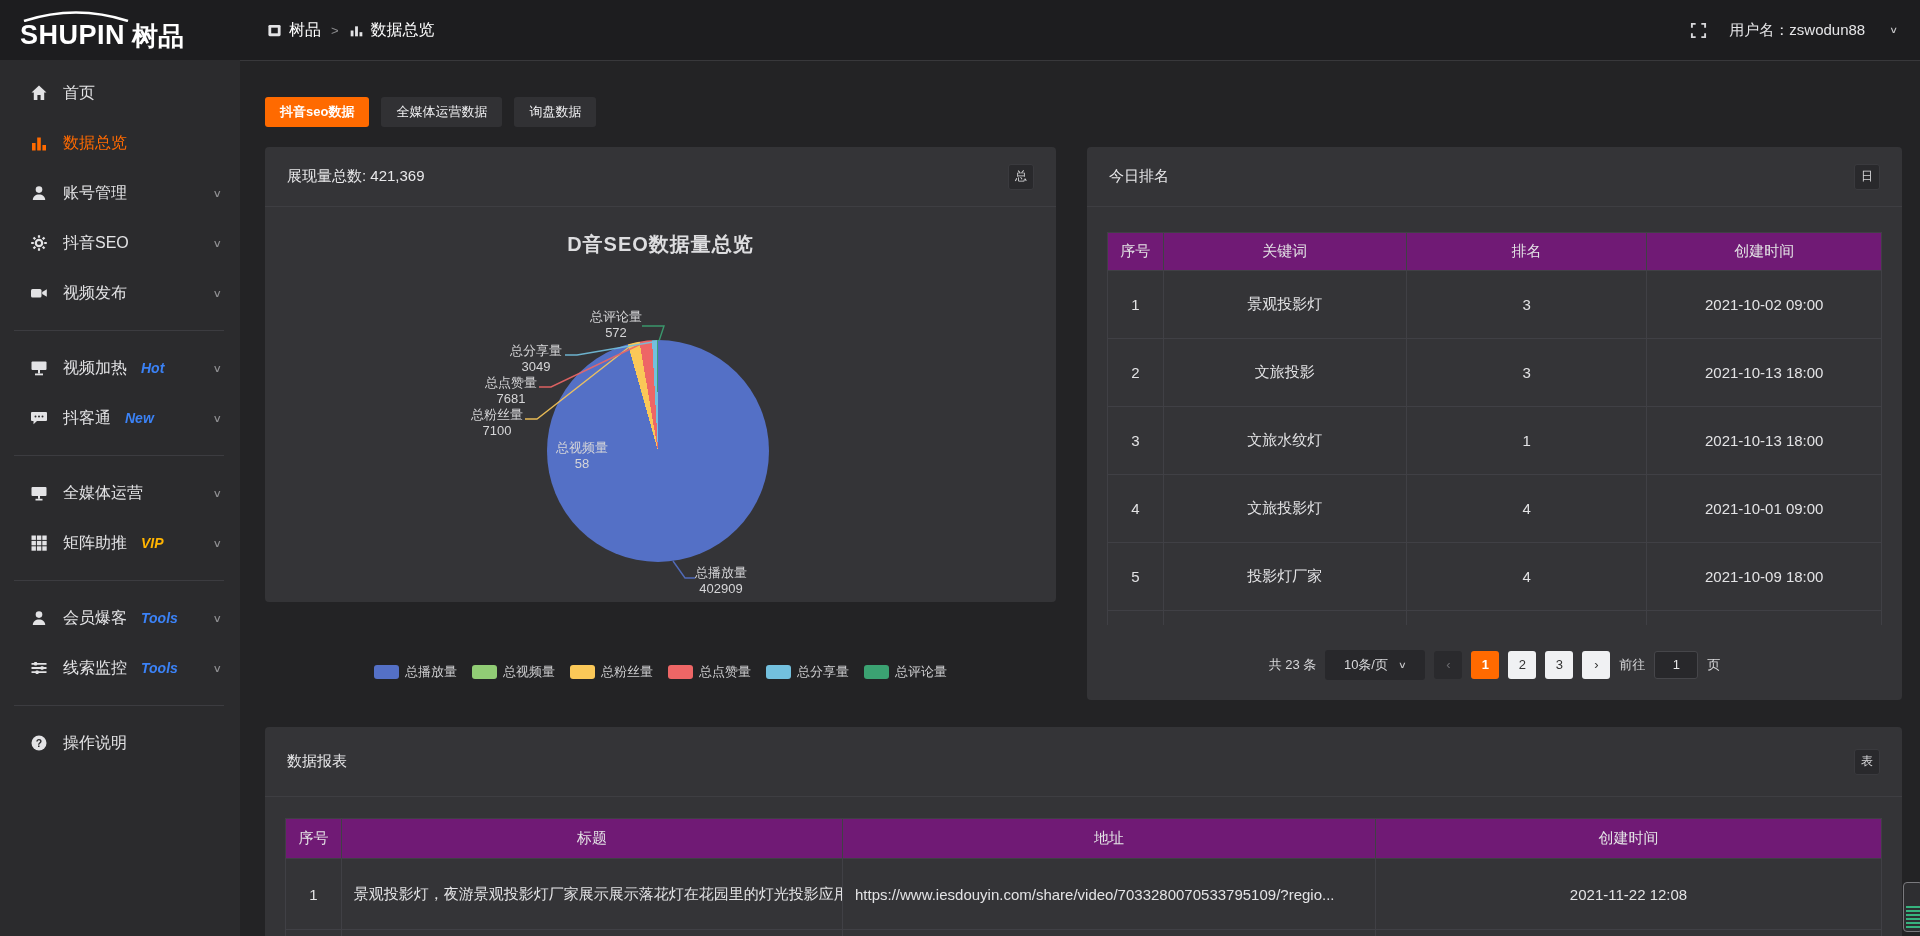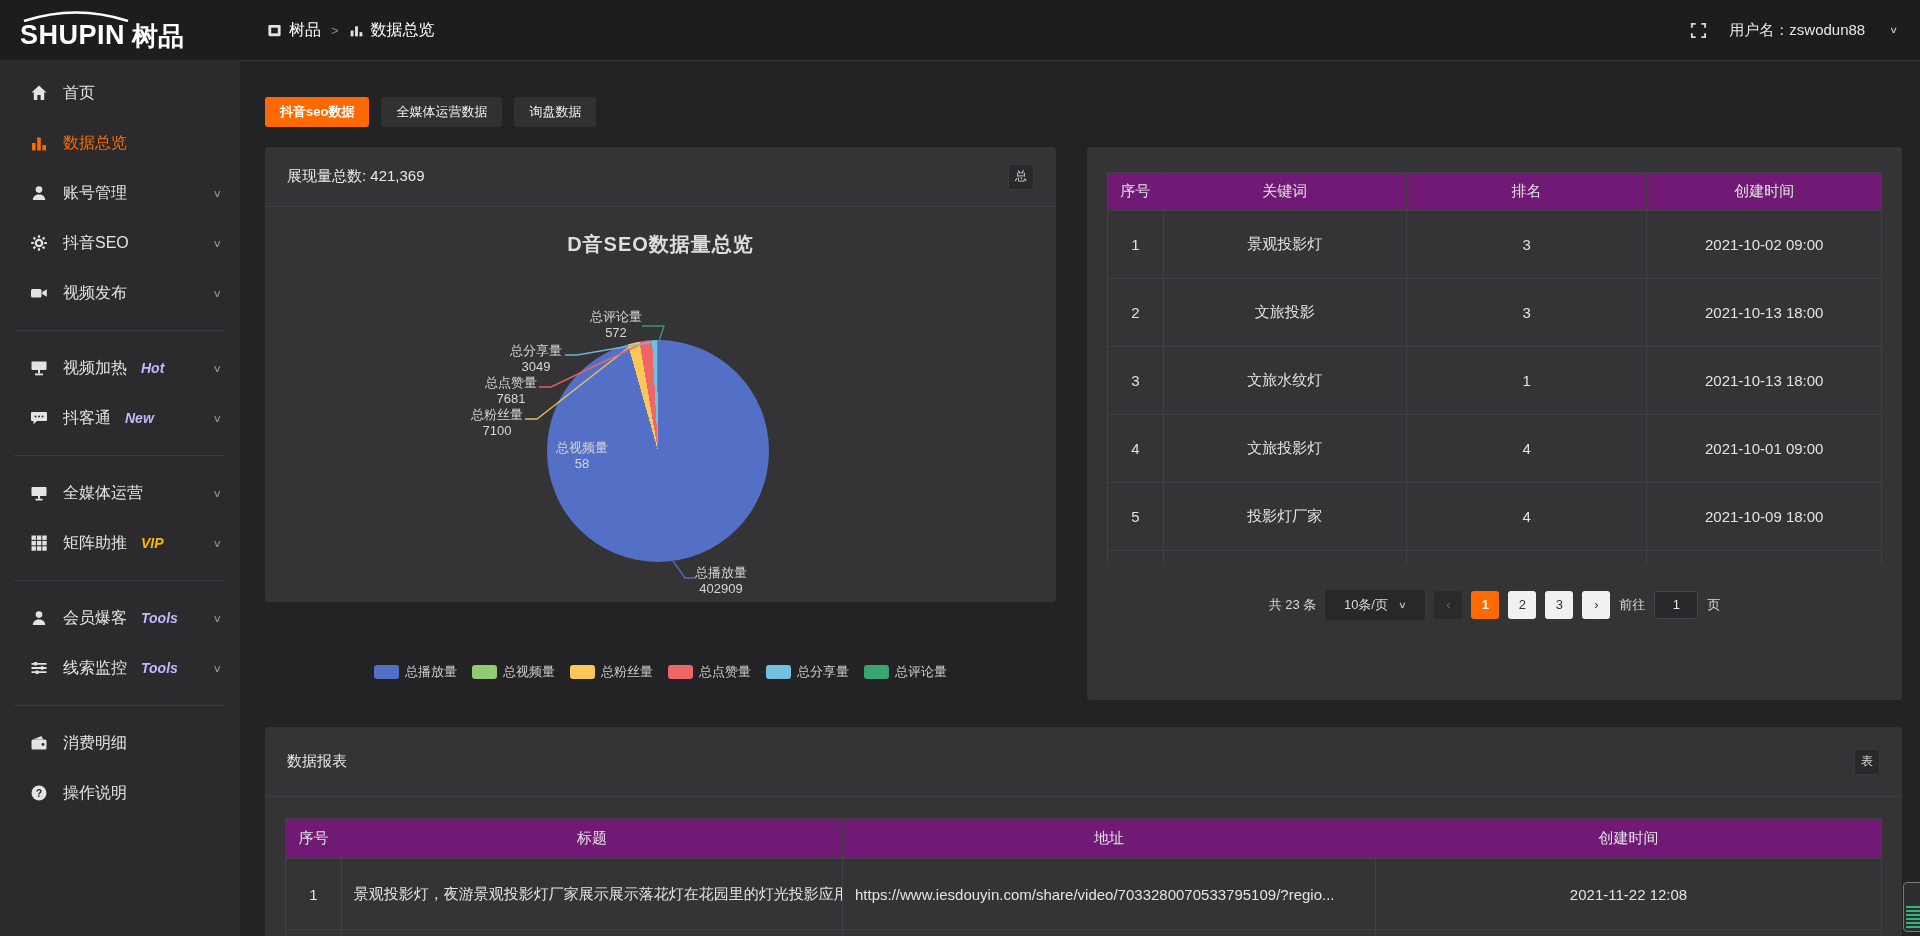--- a/index.html
+++ b/index.html
@@ -27,21 +27,21 @@
   .caret { color:#c9c9cb; font-size:12px; transform:scaleY(.75); }
 
   
   .sidebar { position:absolute; top:60px; left:0; bottom:0; width:240px; background:#2b2b2d; z-index:5; }
   .side-nav { padding-top:8px; }
   .side-item { height:50px; display:flex; align-items:center; padding:0 18px 0 30px;
     color:#e3e3e5; font-size:16px; cursor:pointer; }
   .side-item .icon { width:18px; height:18px; margin-right:15px; color:#e3e3e5; flex:none; }
   .side-item.active, .side-item.active .icon { color:#ff6a00; }
   .tag { margin-left:14px; font-size:14px; font-style:italic; font-weight:bold; }
-  .tag-red { color:#c4b5fd; } .tag-gold { color:#ffb400; }
+  .tag-red { color:#3b82f6; } .tag-gold { color:#ffb400; }
   .side-chevron { margin-left:auto; color:#8f8f92; font-size:13px; transform:scaleY(.8); }
   .side-divider { height:1px; background:#3c3c40; margin:12px 16px 12px 14px; }
 
   
   .main { position:absolute; left:240px; top:60px; right:0; bottom:0;
     padding:0 18px 0 25px; border-top:1px solid #38383b; }
   .tabs { margin-top:36px; display:flex; gap:12px; }
   .tab { height:30px; padding:0 15px; font-size:13px; color:#f2f2f4; background:#313134;
     border-radius:3px; display:flex; align-items:center; cursor:pointer; }
   .tab.active { background:#ff6a00; color:#fff; font-weight:bold; }
@@ -300,30 +300,20 @@
             <rect x="5.5" y="11.4" width="3.2" height="3.6" rx="1" stroke="none"></rect>
           </svg>
       </span>
       <span>线索监控</span>
       <span class="tag tag-red">Tools</span>
       <span class="side-chevron">∨</span>
     </div>
 
     <div class="side-divider"></div>
 
-    <div class="side-item">
-      <span class="icon">
-        <svg width="18" height="18" viewBox="0 0 18 18" fill="currentColor">
-            <path d="M3 5.5 11.5 2l1.6 3.5Z"></path>
-            <rect x="1.5" y="5.5" width="15" height="10" rx="1.5"></rect>
-            <circle cx="13" cy="10.5" r="1.4" fill="#2b2b2d"></circle>
-          </svg>
-      </span>
-      <span>消费明细</span>
-    </div>
 
     <div class="side-item">
       <span class="icon">
         <svg width="18" height="18" viewBox="0 0 18 18">
             <circle cx="9" cy="9" r="7.5" fill="currentColor"></circle>
             <text x="9" y="12.6" text-anchor="middle" font-size="10.5" font-weight="bold" fill="#2b2b2d">?</text>
           </svg>
       </span>
       <span>操作说明</span>
     </div>
@@ -403,20 +393,24 @@
             </span>
           <span class="legend-item">
               <span class="swatch" style="background: rgb(59, 162, 114);"></span>
               <span>总评论量</span>
             </span>
         </div>
       </div>
     </section>
 
     <section class="panel rank-panel">
+      <div class="panel-header">
+        <span class="panel-title">今日排名</span>
+        <span class="corner-btn">日</span>
+      </div>
       <table class="data-table rank-table">
         <colgroup>
             <col style="width:7.2%">
             <col style="width:31.4%">
             <col style="width:31.1%">
             <col style="width:30.3%">
           </colgroup>
         <thead>
           <tr>
             <th>序号</th>

